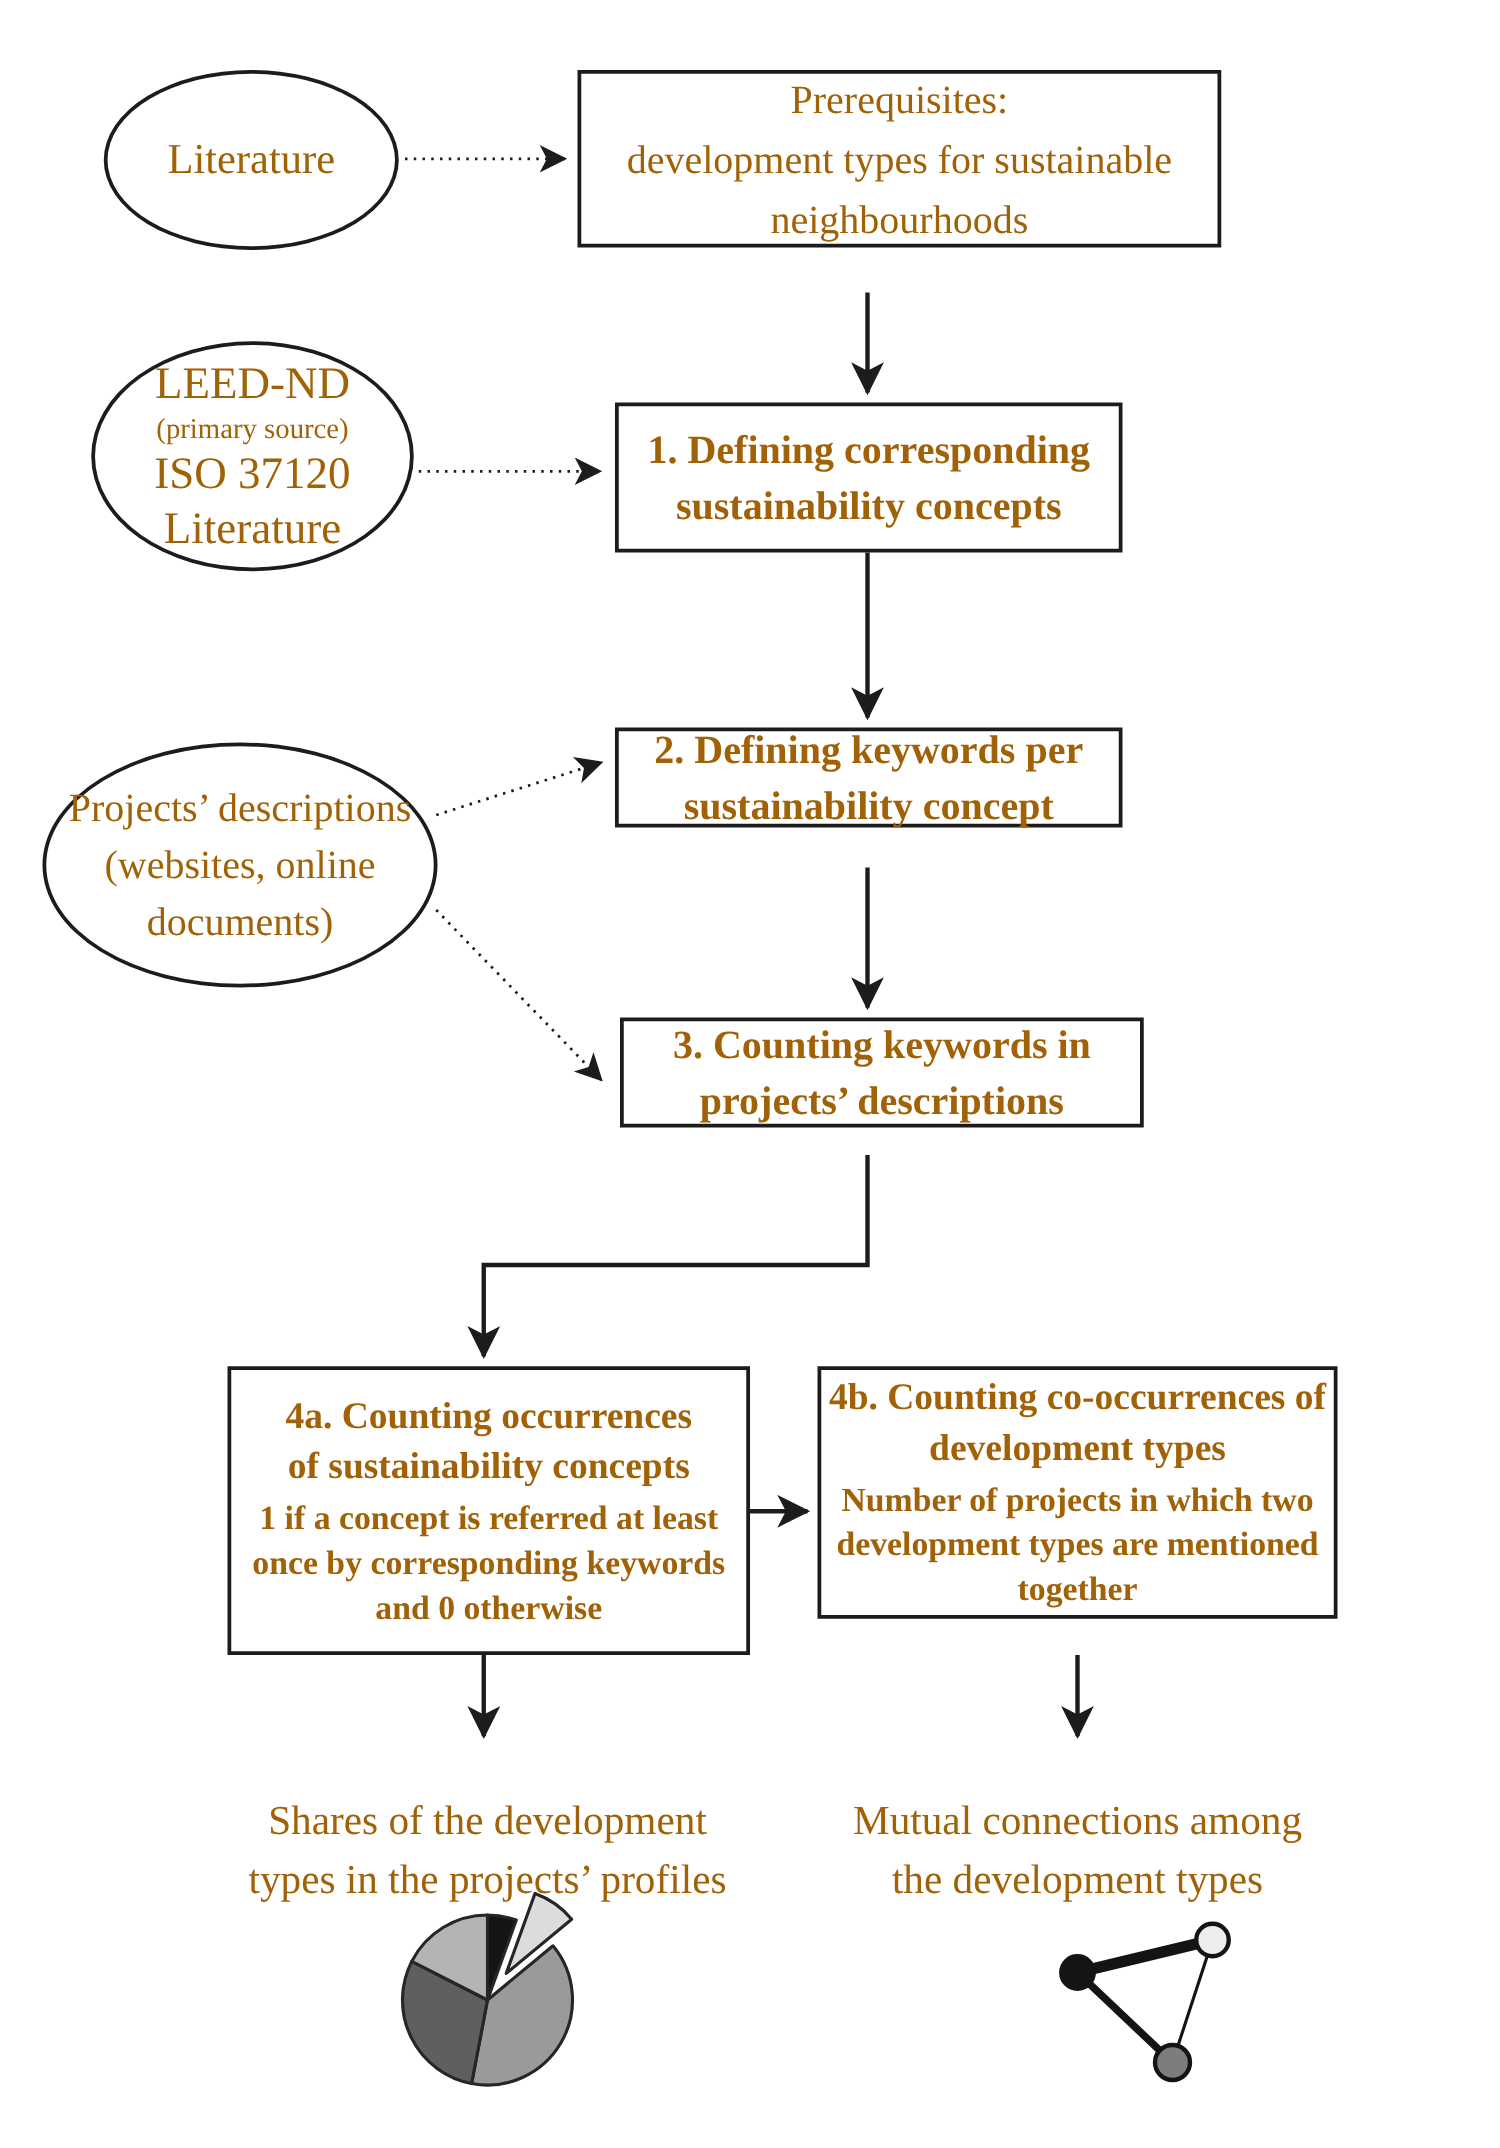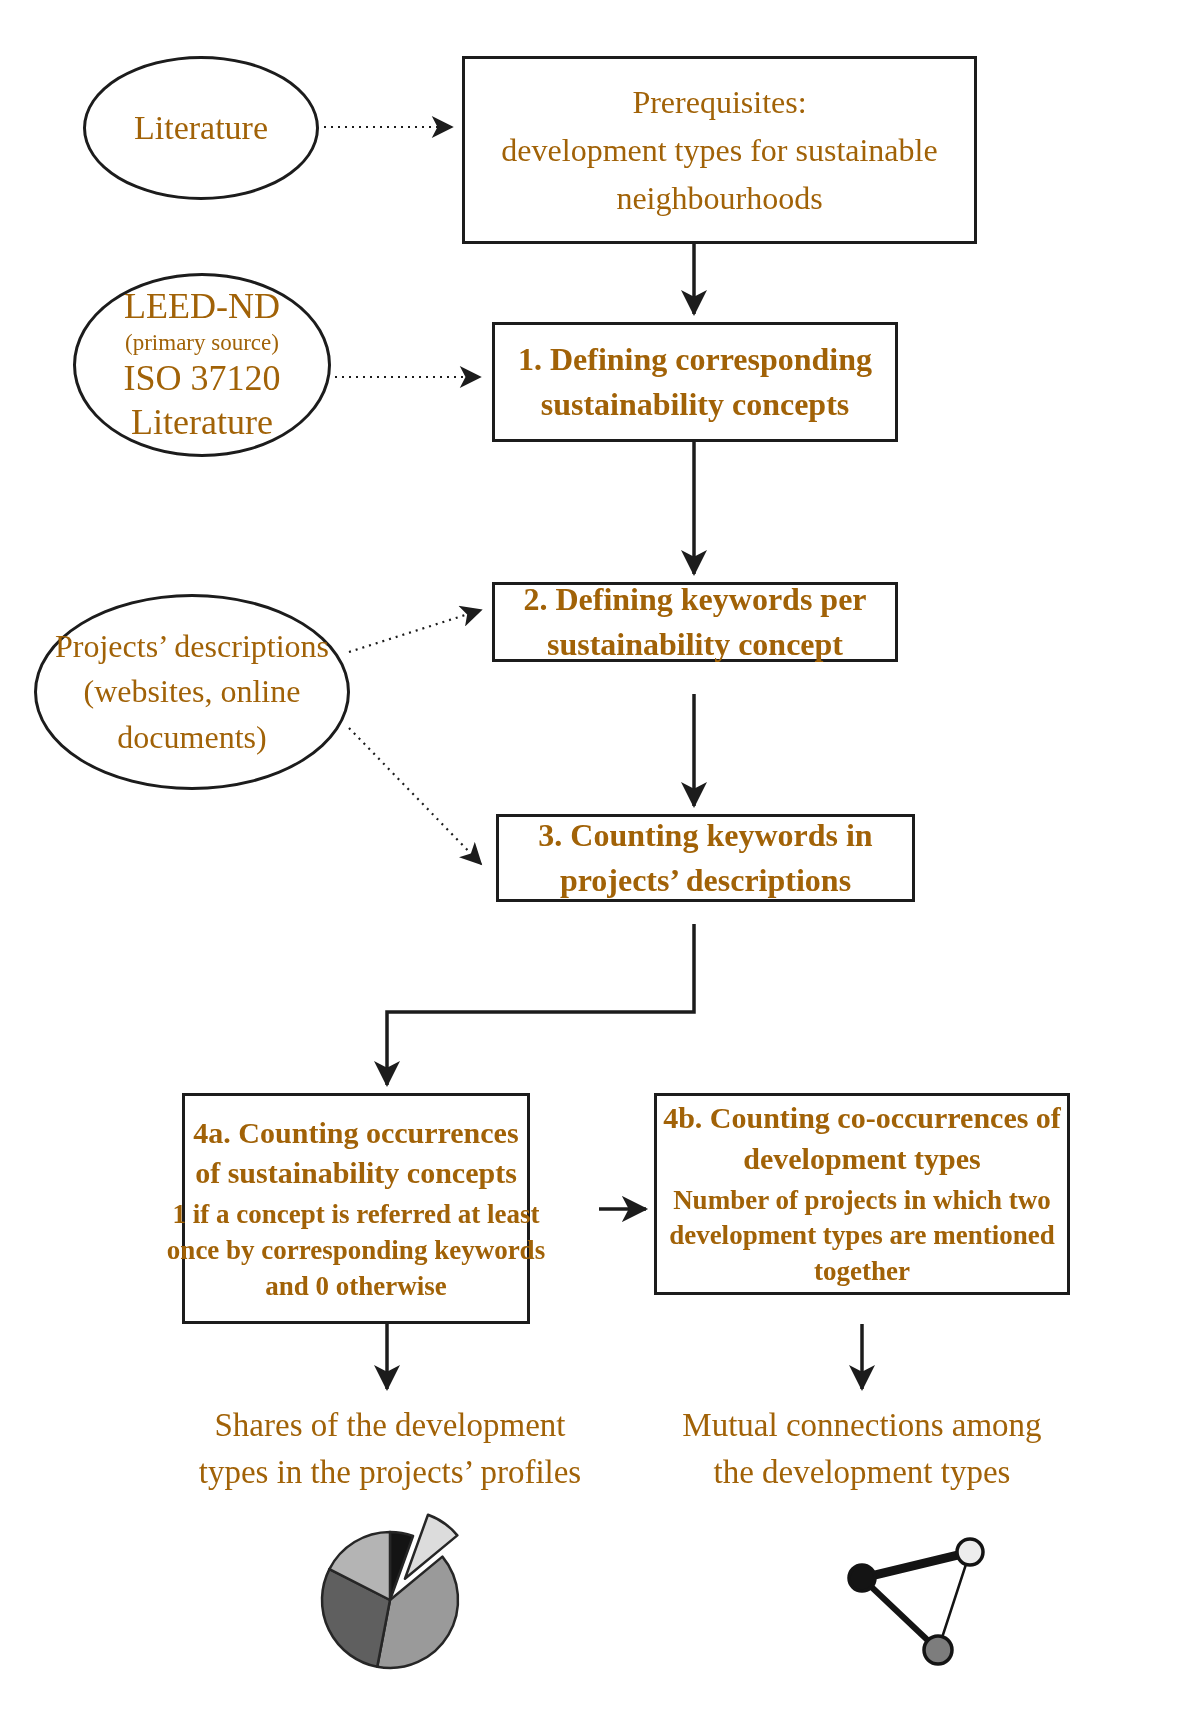--- a/index.html
+++ b/index.html
@@ -31,20 +31,21 @@
   .step4-body{font-size:27px;line-height:1.32;margin-top:4px;font-weight:bold;}
   .ellipse-label{font-size:34px;}
   .e2-line-big{font-size:36px;line-height:1.22;}
   .e2-line-small{font-size:23px;line-height:1.2;}
   .e3-label{font-size:32px;line-height:1.42;}
   .caption{
     position:absolute;
     text-align:center;
     font-size:33px;
     line-height:1.42;
+    margin-top:32px;
   }
 </style>
 </head>
 <body>
 
 <div id="canvas">
 
   <svg id="connectors" viewBox="0 0 1200 1718" xmlns="http://www.w3.org/2000/svg">
     <defs>
       <marker id="arrowHead" viewBox="0 0 10 10" refX="9.2" refY="5" markerWidth="8" markerHeight="7.5" orient="auto-start-reverse" markerUnits="strokeWidth">
@@ -95,42 +96,42 @@
     <div class="e2-line-big">ISO 37120</div>
     <div class="e2-line-big">Literature</div>
   </div>
 
   <div class="node ellipse" style="left:34px;top:594px;width:316px;height:196px;">
     <div class="e3-label pre">Projects’ descriptions
 (websites, online
 documents)</div>
   </div>
 
-  <div class="node" style="left:462px;top:56px;width:515px;height:188px;">
+  <div class="node" style="left:462px;top:56px;width:515px;height:142px;">
     <div class="box-label pre">Prerequisites:
 development types for sustainable
 neighbourhoods</div>
   </div>
 
   <div class="node" style="left:492px;top:322px;width:406px;height:120px;">
     <div class="step-title pre">1. Defining corresponding
 sustainability concepts</div>
   </div>
 
   <div class="node" style="left:492px;top:582px;width:406px;height:80px;">
     <div class="step-title pre">2. Defining keywords per
 sustainability concept</div>
   </div>
 
   <div class="node" style="left:496px;top:814px;width:419px;height:88px;">
     <div class="step-title pre">3. Counting keywords in
 projects’ descriptions</div>
   </div>
 
-  <div class="node" style="left:182px;top:1093px;width:348px;height:231px;text-align:center;">
+  <div class="node" style="left:182px;top:1093px;width:418px;height:231px;text-align:center;">
     <div class="step4-title pre">4a. Counting occurrences
 of sustainability concepts</div>
     <div class="step4-body pre">1 if a concept is referred at least
 once by corresponding keywords
 and 0 otherwise</div>
   </div>
 
   <div class="node" style="left:654px;top:1093px;width:416px;height:202px;">
     <div class="step4-title pre">4b. Counting co-occurrences of
 development types</div>

